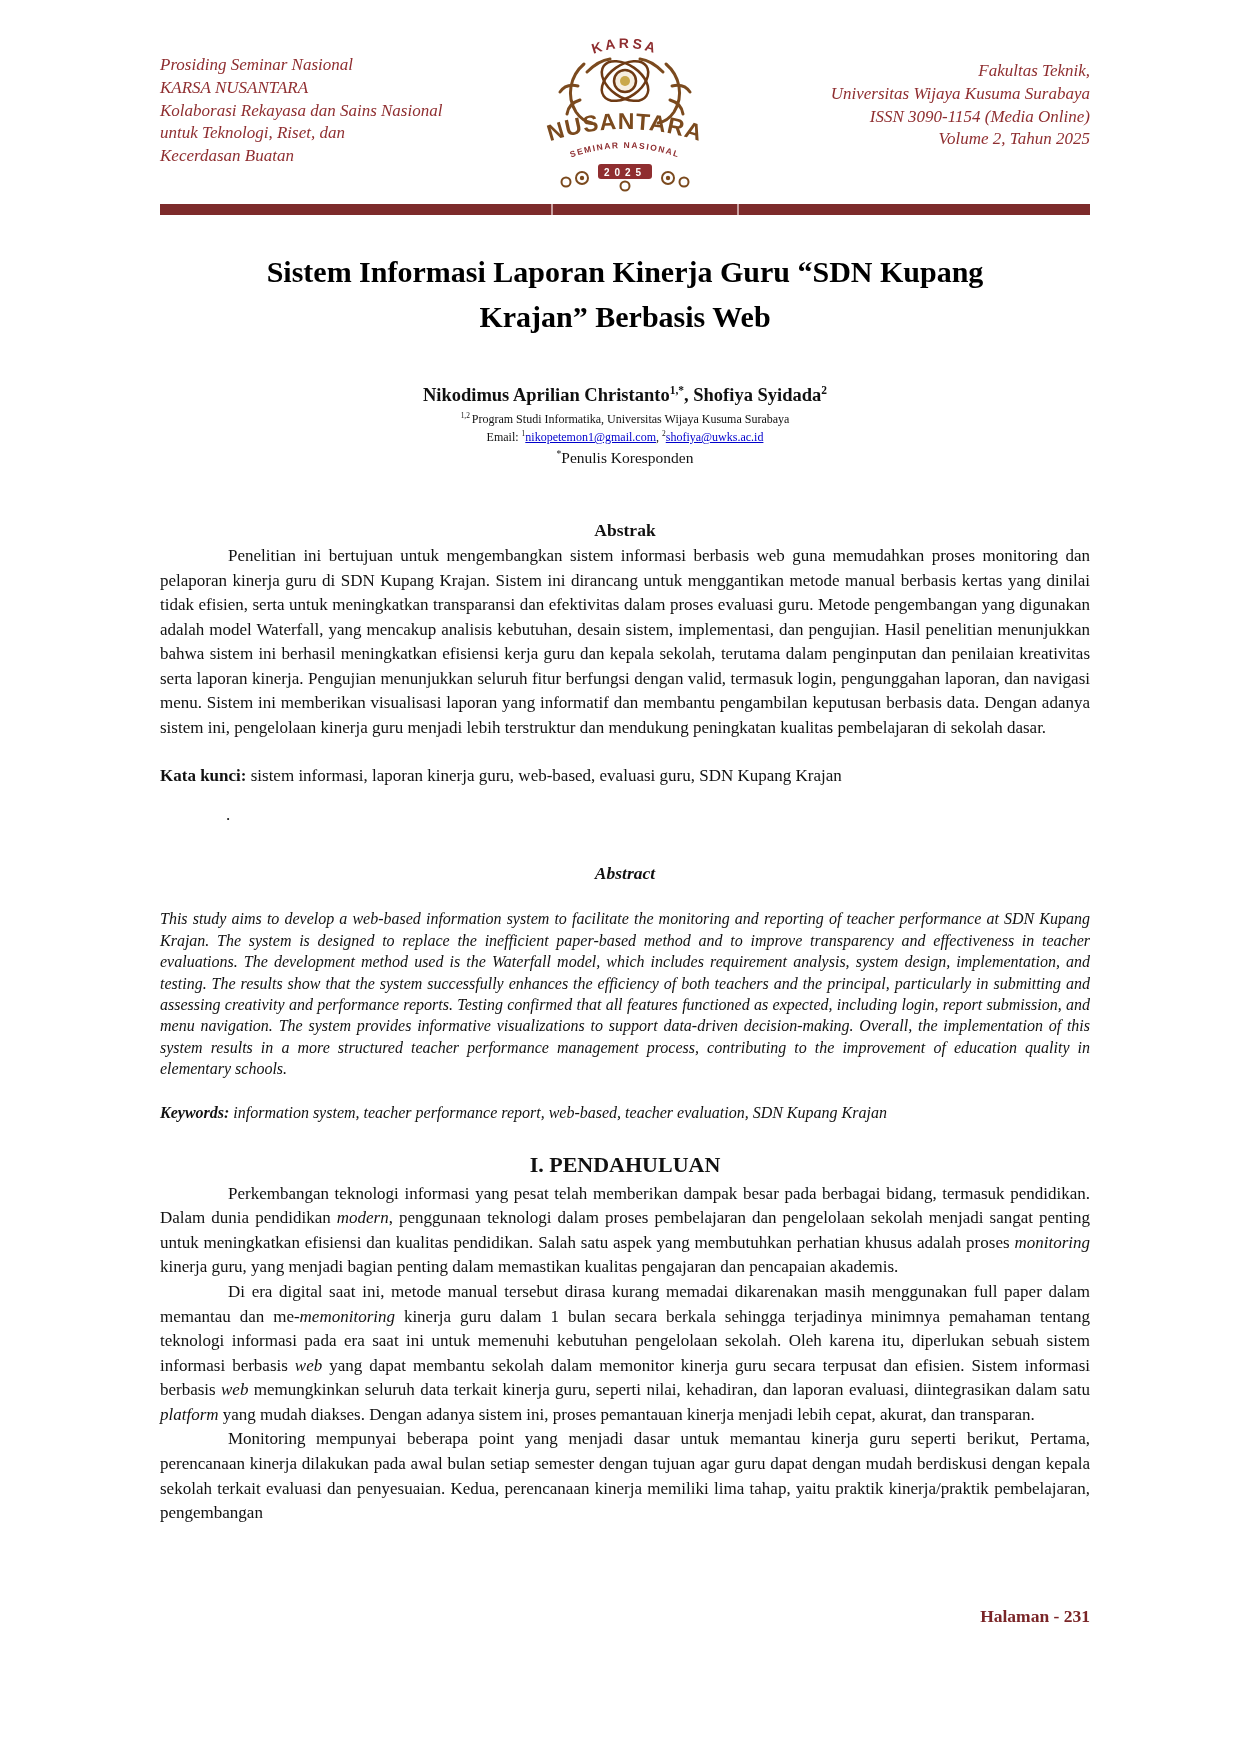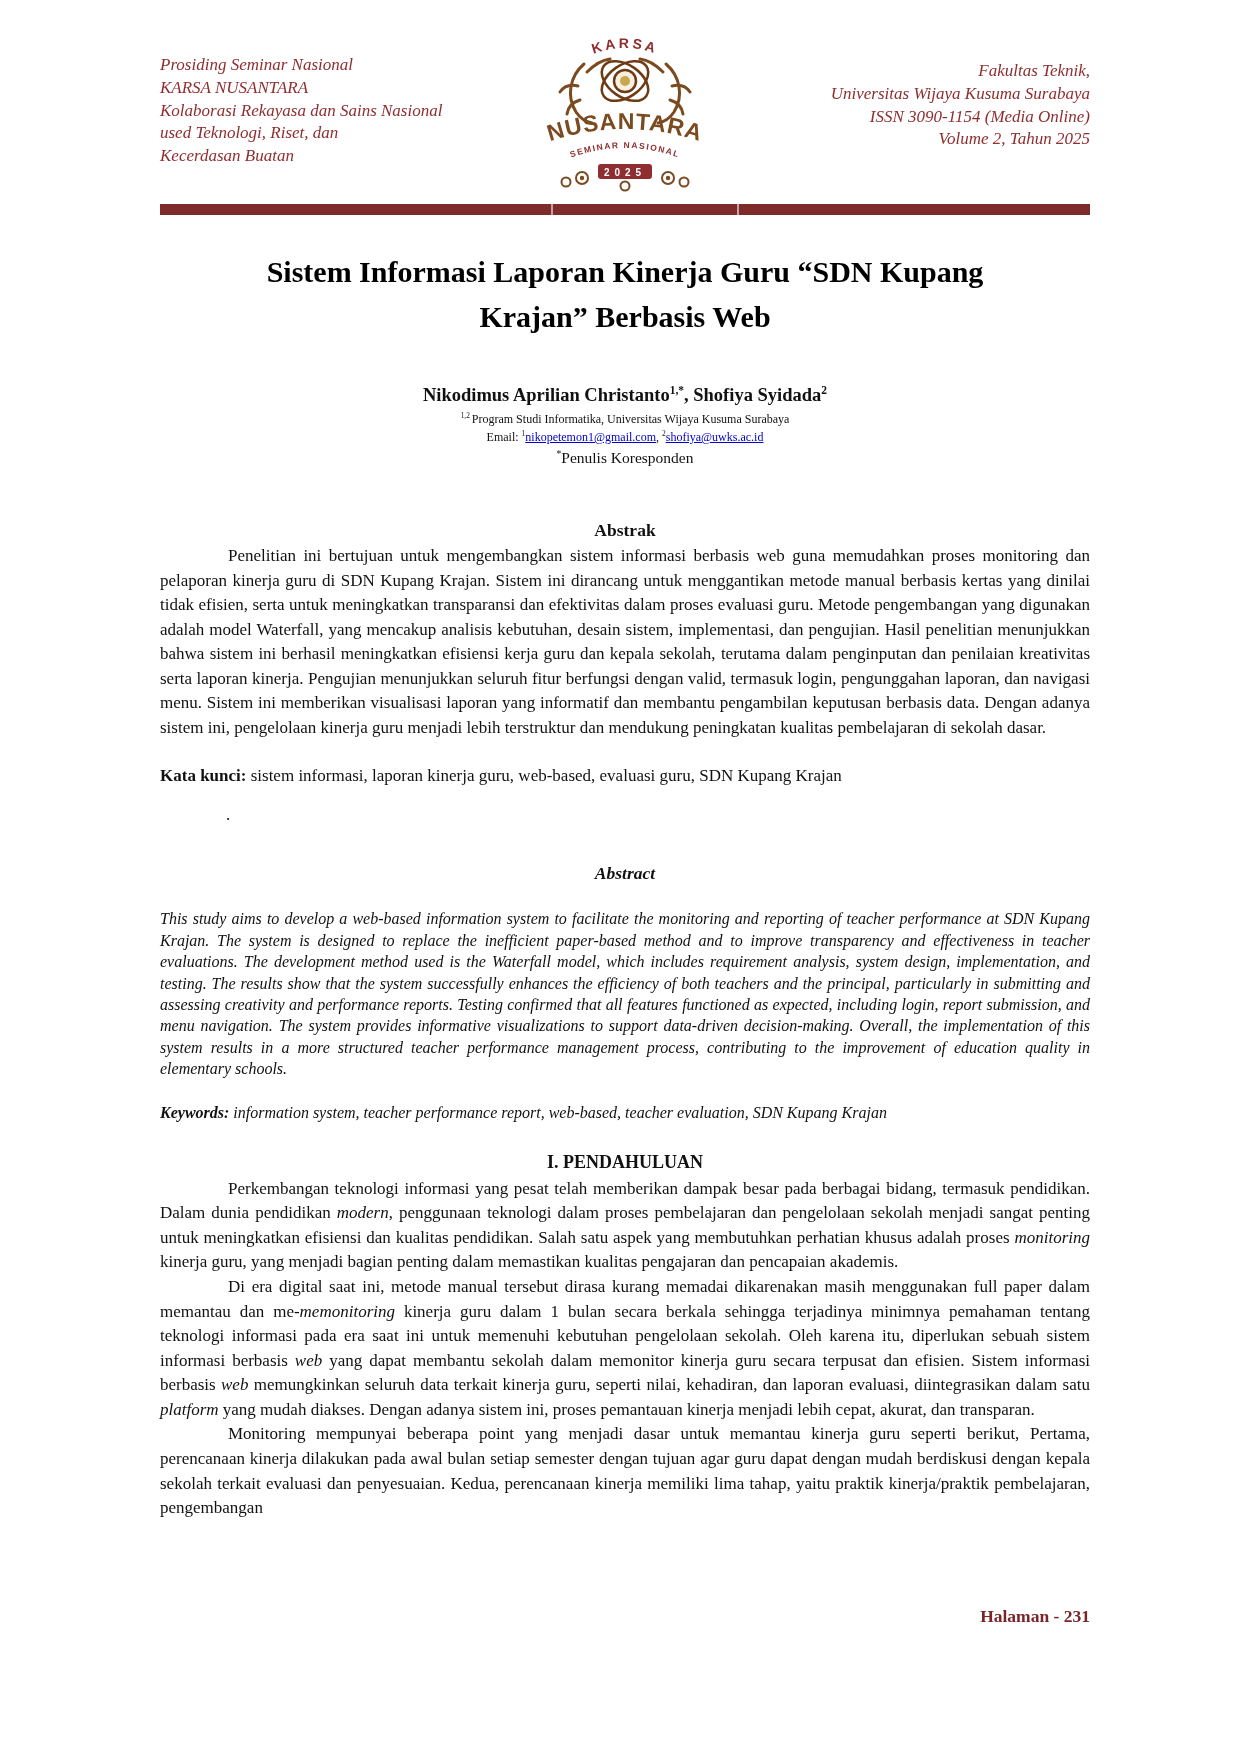--- a/index.html
+++ b/index.html
@@ -37,21 +37,21 @@
   
   .center-head{margin-top:52px;text-align:center;font-weight:bold;font-size:17.5px;}
   .center-head.italic{font-style:italic;}
   .para{font-size:17px;line-height:1.445;text-align:justify;margin:0;}
   .para.indent{text-indent:68px;}
   .kata-kunci{margin-top:26px;font-size:17px;}
   .stray-period{margin-left:66px;font-size:17px;line-height:1.4;}
   .abstract-en{font-style:italic;font-size:16px;line-height:1.34;text-align:justify;margin-top:24px;}
   .keywords-line{margin-top:24px;font-style:italic;font-size:16px;}
 
-  .section-head{margin-top:30px;text-align:center;font-weight:bold;font-size:18px;}
+  .section-head{margin-top:30px;text-align:center;font-weight:bold;font-size:22px;}
   .body-paras{margin-top:4px;}
 
   
   .i{font-style:italic;}
   .b{font-weight:bold;}
   .sup{vertical-align:super;font-size:0.62em;line-height:0;}
   .link{color:#0000cc;text-decoration:underline;text-align:right;}
 
   
   .page-footer{
@@ -62,21 +62,21 @@
 </head>
 <body>
 
 <div class="page">
 
   <div class="masthead">
     <div class="mast-left">
       <div>Prosiding Seminar Nasional</div>
       <div>KARSA NUSANTARA</div>
       <div>Kolaborasi Rekayasa dan Sains Nasional</div>
-      <div>used Teknologi, Riset, dan</div>
+      <div>untuk Teknologi, Riset, dan</div>
       <div>Kecerdasan Buatan</div>
     </div>
 
     <div class="logo-wrap">
       <svg viewBox="0 0 170 160" width="170" height="160">
 
         <g stroke="#7b4a1e" fill="none" stroke-width="3" stroke-linecap="round">
           <path d="M44,30 C30,42 26,62 36,78 C40,84 46,88 52,89"></path>
           <path d="M47,38 C55,30 62,26 70,25"></path>
           <path d="M38,52 C30,50 24,52 20,58"></path>

